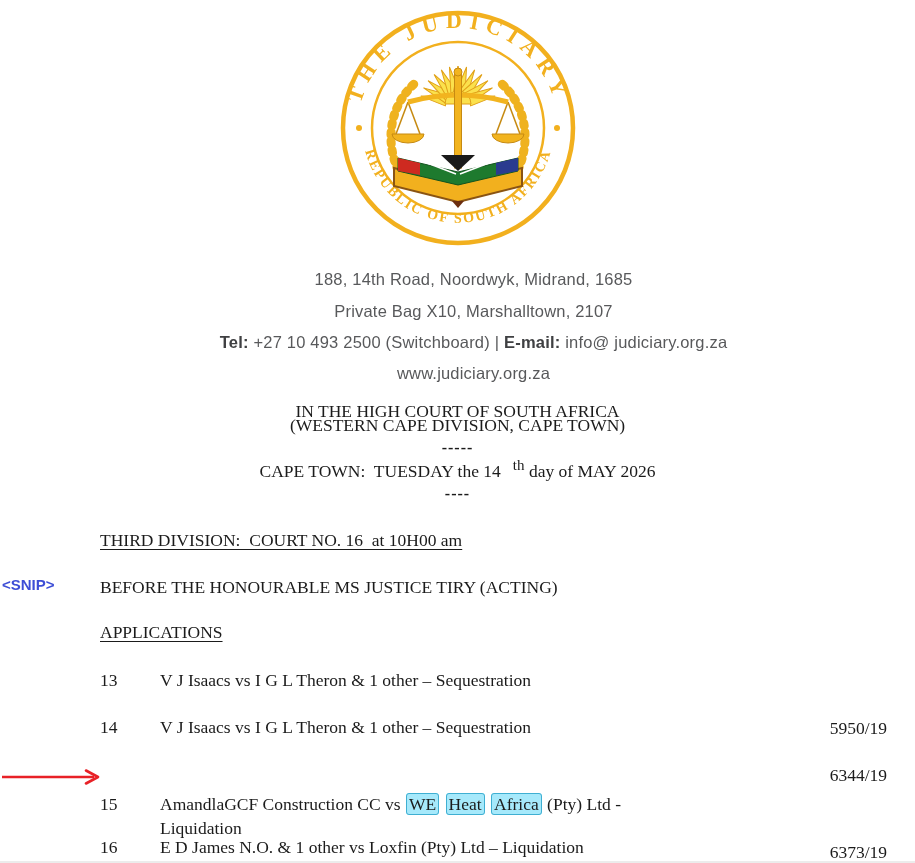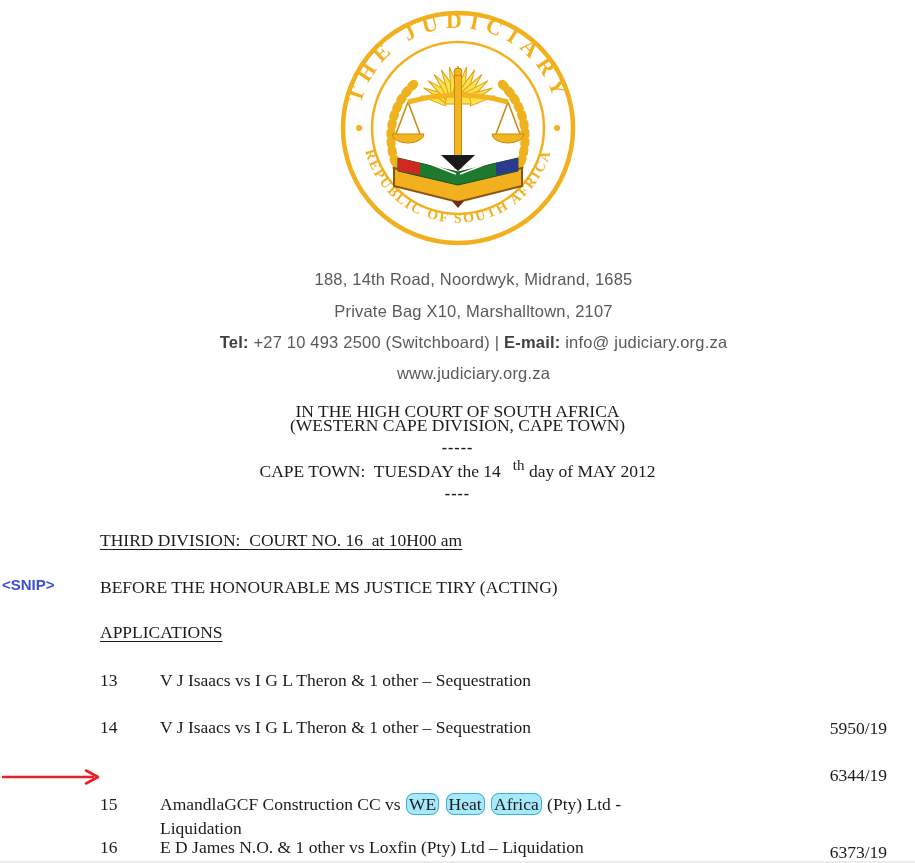--- a/index.html
+++ b/index.html
@@ -37,21 +37,21 @@
 
   
   .case-row {
     left:100px; width:787px; display:flex; align-items:flex-start;
     font-size:17.5px; line-height:24px;
   }
   .col-no   { width:60px; flex:0 0 60px; }
   .col-desc { width:545px; flex:0 0 545px; white-space:pre-wrap; }
   .col-case { flex:1 1 auto; text-align:right;margin-top:48px; }
   .hl {
-    background:#a6e9fb; border:1px solid #3fafd2; border-radius:8px;
+    background:#a6e9fb; border:1px solid #3fafd2; border-radius:3px;
     padding:0 2px; margin:0 1px;
   }
   .bottom-edge { left:0; top:861px; width:100%; height:2px; background:#ececec; }
 </style>
 </head>
 <body>
 
 <div class="page">
 
   <svg class="abs seal" viewBox="0 0 240 240">
@@ -120,21 +120,21 @@
   </svg>
 
   <div class="abs centered letterline" style="top:270px">188, 14th Road, Noordwyk, Midrand, 1685</div>
   <div class="abs centered letterline" style="top:302px">Private Bag X10, Marshalltown, 2107</div>
   <div class="abs centered letterline" style="top:333px"><b>Tel:</b><span style="white-space:pre-wrap"> +27 10 493 2500 (Switchboard) | </span><b>E-mail:</b><span style="white-space:pre-wrap"> info@ judiciary.org.za</span></div>
   <div class="abs centered letterline" style="top:364px">www.judiciary.org.za</div>
 
   <div class="abs centered serifline" style="top:401px">IN THE HIGH COURT OF SOUTH AFRICA</div>
   <div class="abs centered serifline" style="top:415px">(WESTERN CAPE DIVISION, CAPE TOWN)</div>
   <div class="abs centered dashline" style="top:439px">-----</div>
-  <div class="abs centered serifline" style="top:461px"><span>CAPE TOWN:  TUESDAY the 14</span><sup>th</sup><span> day of MAY 2012</span></div>
+  <div class="abs centered serifline" style="top:461px"><span>CAPE TOWN:  TUESDAY the 14</span><sup>th</sup><span> day of MAY 2026</span></div>
   <div class="abs centered dashline" style="top:485px">----</div>
 
   <div class="abs serifline underl" style="left:100px; top:530px">THIRD DIVISION:  COURT NO. 16  at 10H00 am</div>
   <div class="abs serifline" style="left:100px; top:577px">BEFORE THE HONOURABLE MS JUSTICE TIRY (ACTING)</div>
   <div class="abs serifline underl" style="left:100px; top:622px">APPLICATIONS</div>
 
   <div class="abs snip">&lt;SNIP&gt;</div>
 
   <div class="abs case-row" style="top:668px">
     <div class="col-no">13</div>

